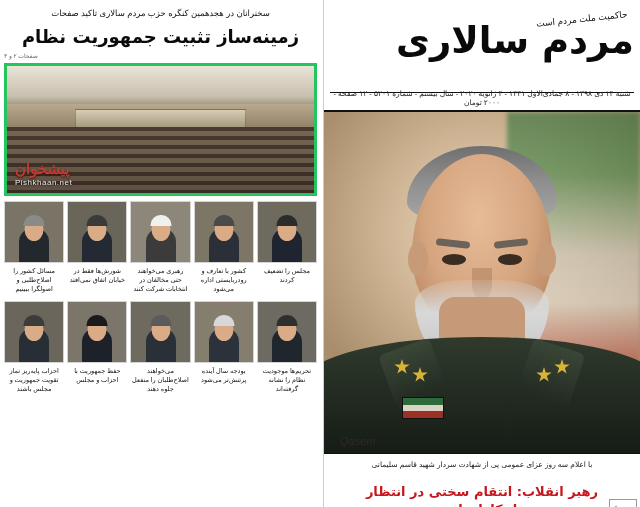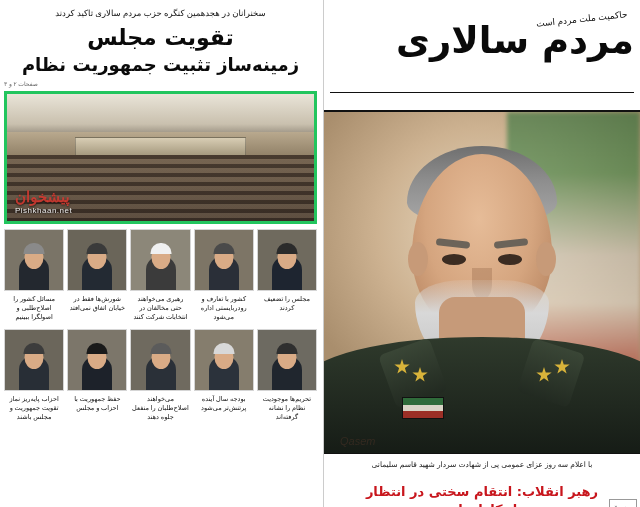--- a/index.html
+++ b/index.html
@@ -405,24 +405,23 @@
     min-height: 30px;
   }
 </style>
 </head>
 <body>
 
 <div class="page">
 
   <div class="right-col">
 
-    <div class="overline">سخنرانان در هجدهمین کنگره حزب مردم سالاری تاکید کردند</div>
+    <div class="overline">سخنرانان در هجدهمین کنگره حزب مردم سالاری تاکید صفحات</div>
 
     <div class="main-headline">
-      <div class="l1">تقویت مجلس</div>
       <div class="l2">زمینه‌ساز تثبیت جمهوریت نظام</div>
     </div>
 
     <div class="byline">صفحات ۲ و ۳</div>
 
     <div class="hero-photo">
       <div class="ceiling"></div>
       <div class="wall"></div>
       <div class="stage"></div>
       <div class="seats"></div>
@@ -541,20 +540,21 @@
     </div>
 
   </div>
 
   <div class="left-col">
 
     <div class="masthead">
       <div class="masthead-slogan">حاکمیت ملت مردم است</div>
       <div class="masthead-title">مردم سالاری</div>
       <div class="masthead-rule"></div>
+      <div class="masthead-dateline">شنبه ۱۴ دی ۱۳۹۸ - ۸ جمادی‌الاول ۱۴۴۱ - ۴ ژانویه ۲۰۲۰ - سال بیستم - شماره ۵۲۰۱ - ۱۲ صفحه - ۲۰۰۰ تومان</div>
     </div>
 
     <div class="portrait">
       <div class="bg-left"></div>
       <div class="bg-flag"></div>
 
       <div class="hair"></div>
       <div class="head"></div>
       <div class="ear-l"></div>
       <div class="ear-r"></div>

